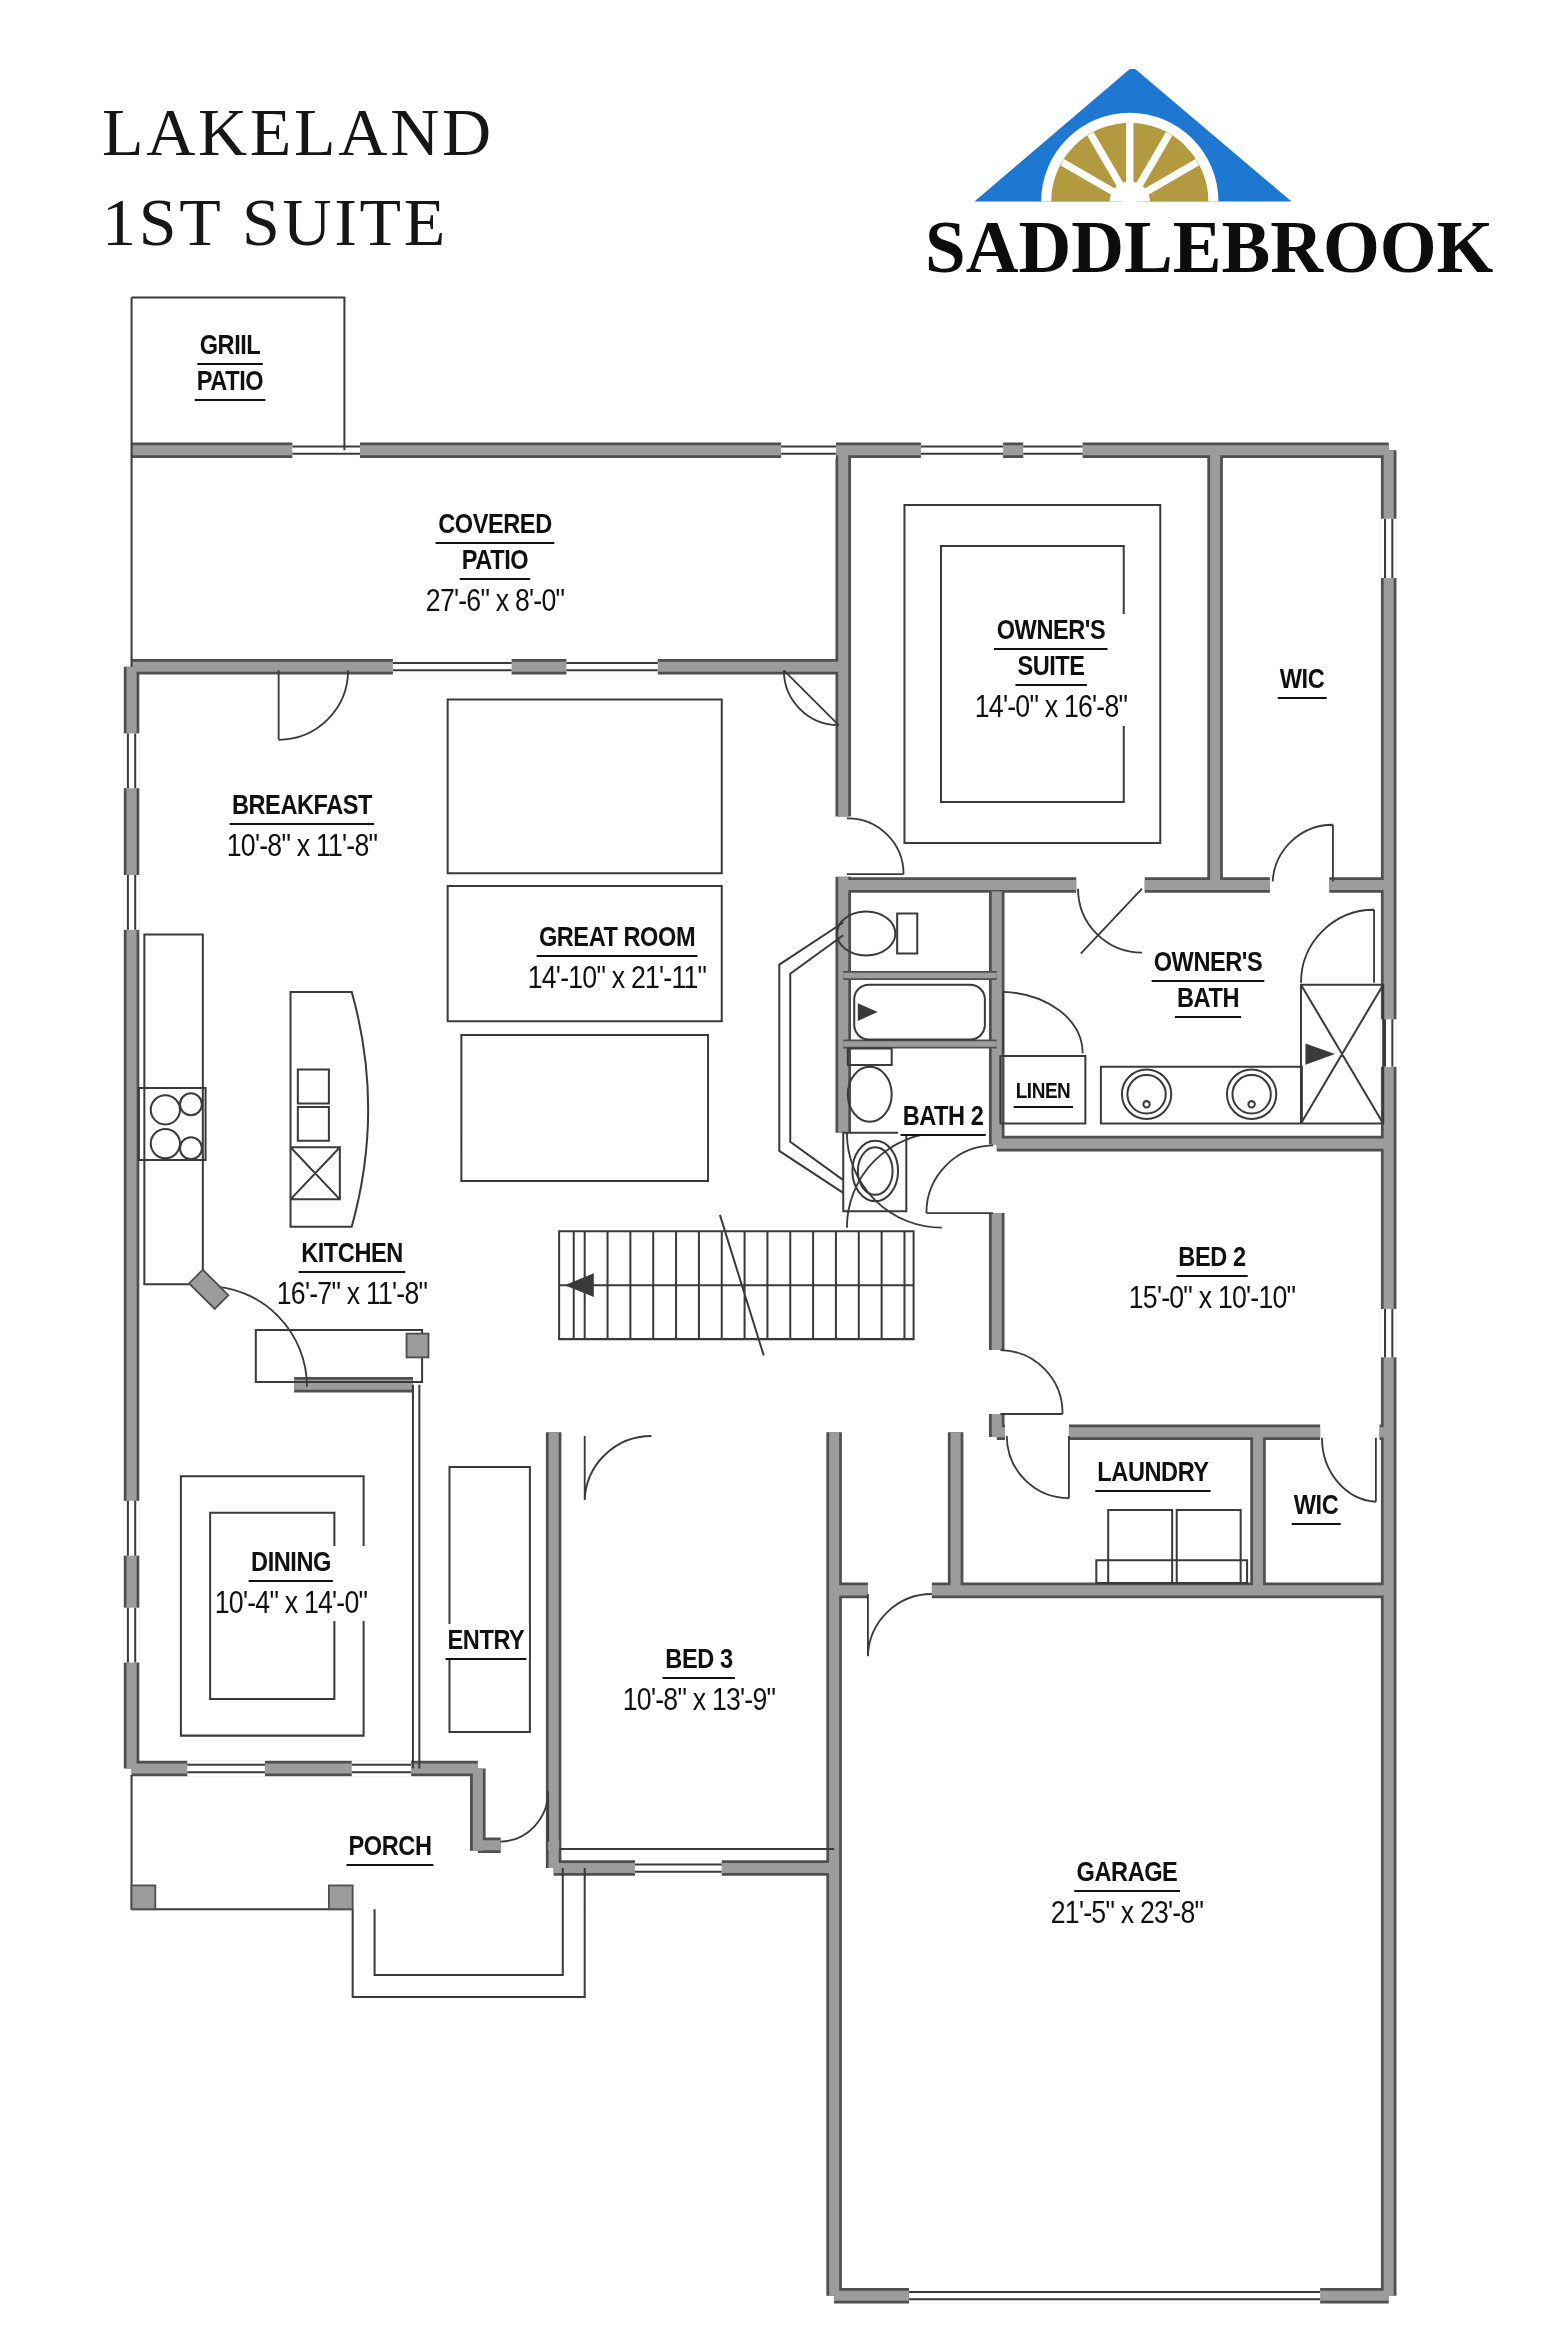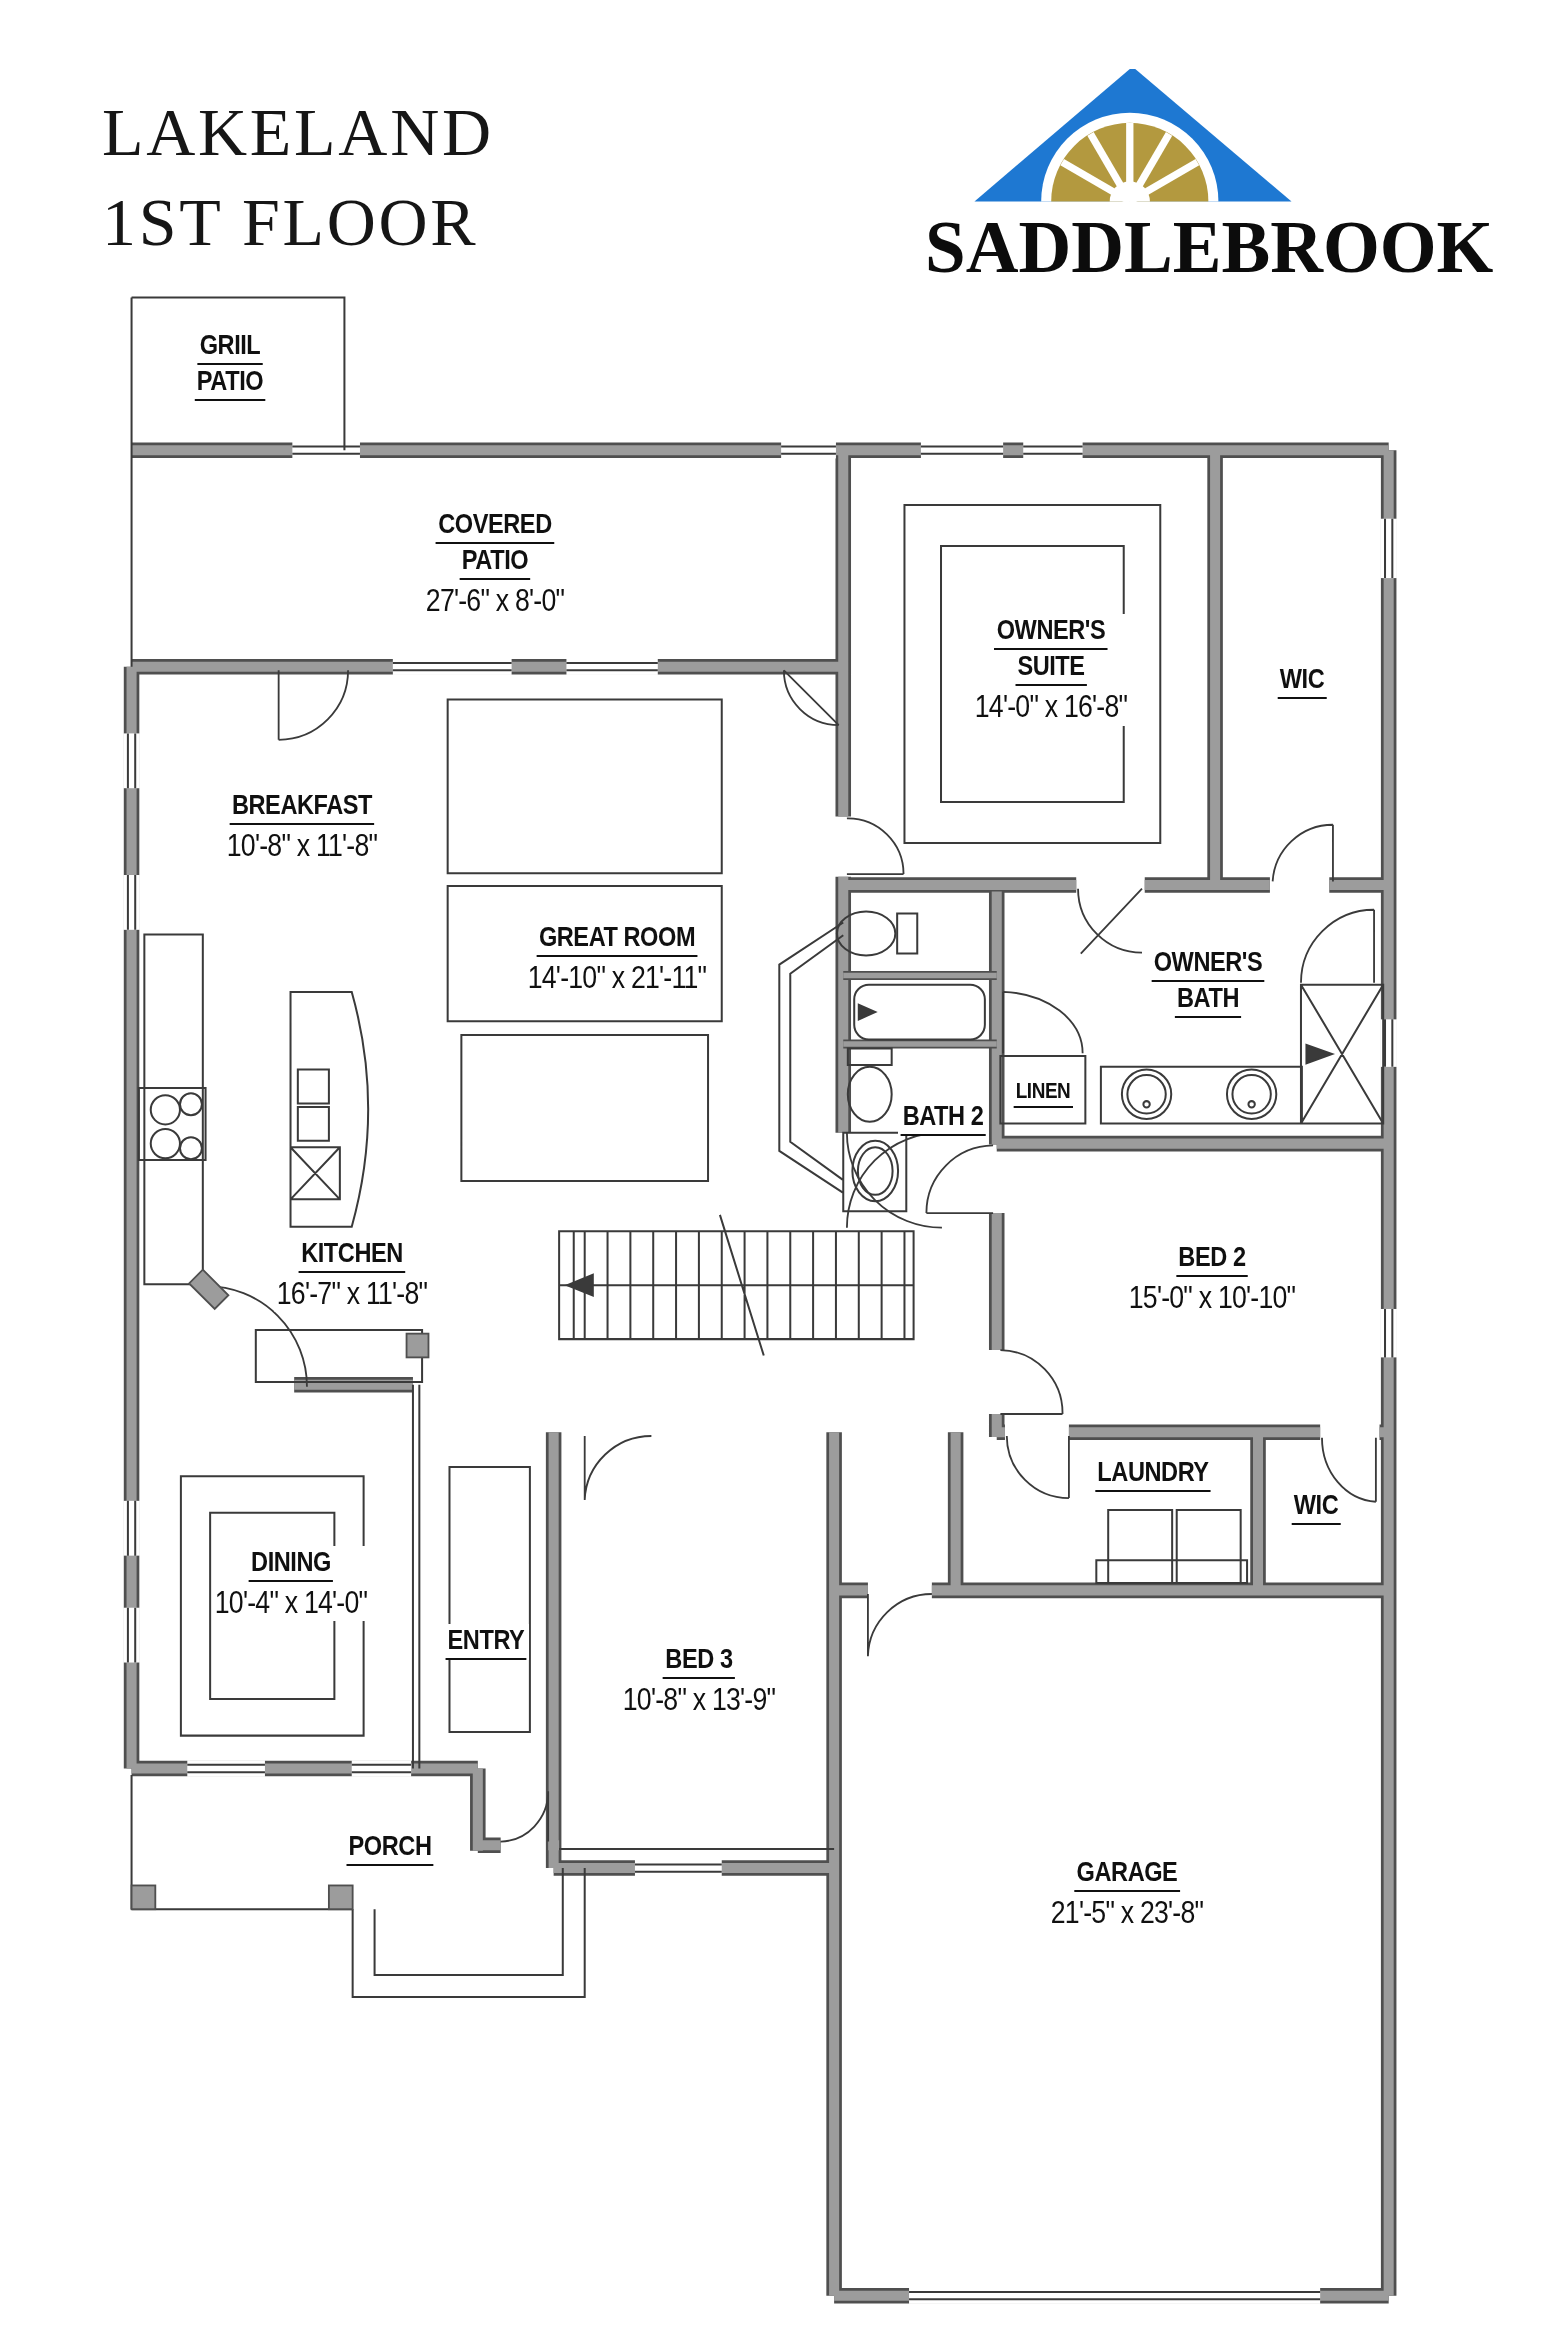--- a/index.html
+++ b/index.html
@@ -40,21 +40,21 @@
   .lbl-porch{left:390px;top:1823px}
   .lbl-garage{left:1127px;top:1849px}
 </style>
 </head>
 <body>
 
 <div id="page">
 
   <div id="title">
     <div>LAKELAND</div>
-    <div>1ST FLOOR</div>
+    <div>1ST SUITE</div>
   </div>
 
   <svg id="logo" width="608" height="233" viewBox="0 0 665 255">
     <polygon points="248,12 254,12 425,157 78,157" fill="#1e78d2"></polygon>
     <path d="M151 157 A97 97 0 0 1 345 157 Z" fill="#ffffff"></path>
     <path d="M162 157 A86 86 0 0 1 334 157 Z" fill="#b3993f"></path>
     <g stroke="#ffffff" stroke-width="8">
       <line x1="248" y1="157" x2="174" y2="114"></line>
       <line x1="248" y1="157" x2="205" y2="83"></line>
       <line x1="248" y1="157" x2="248" y2="71"></line>

